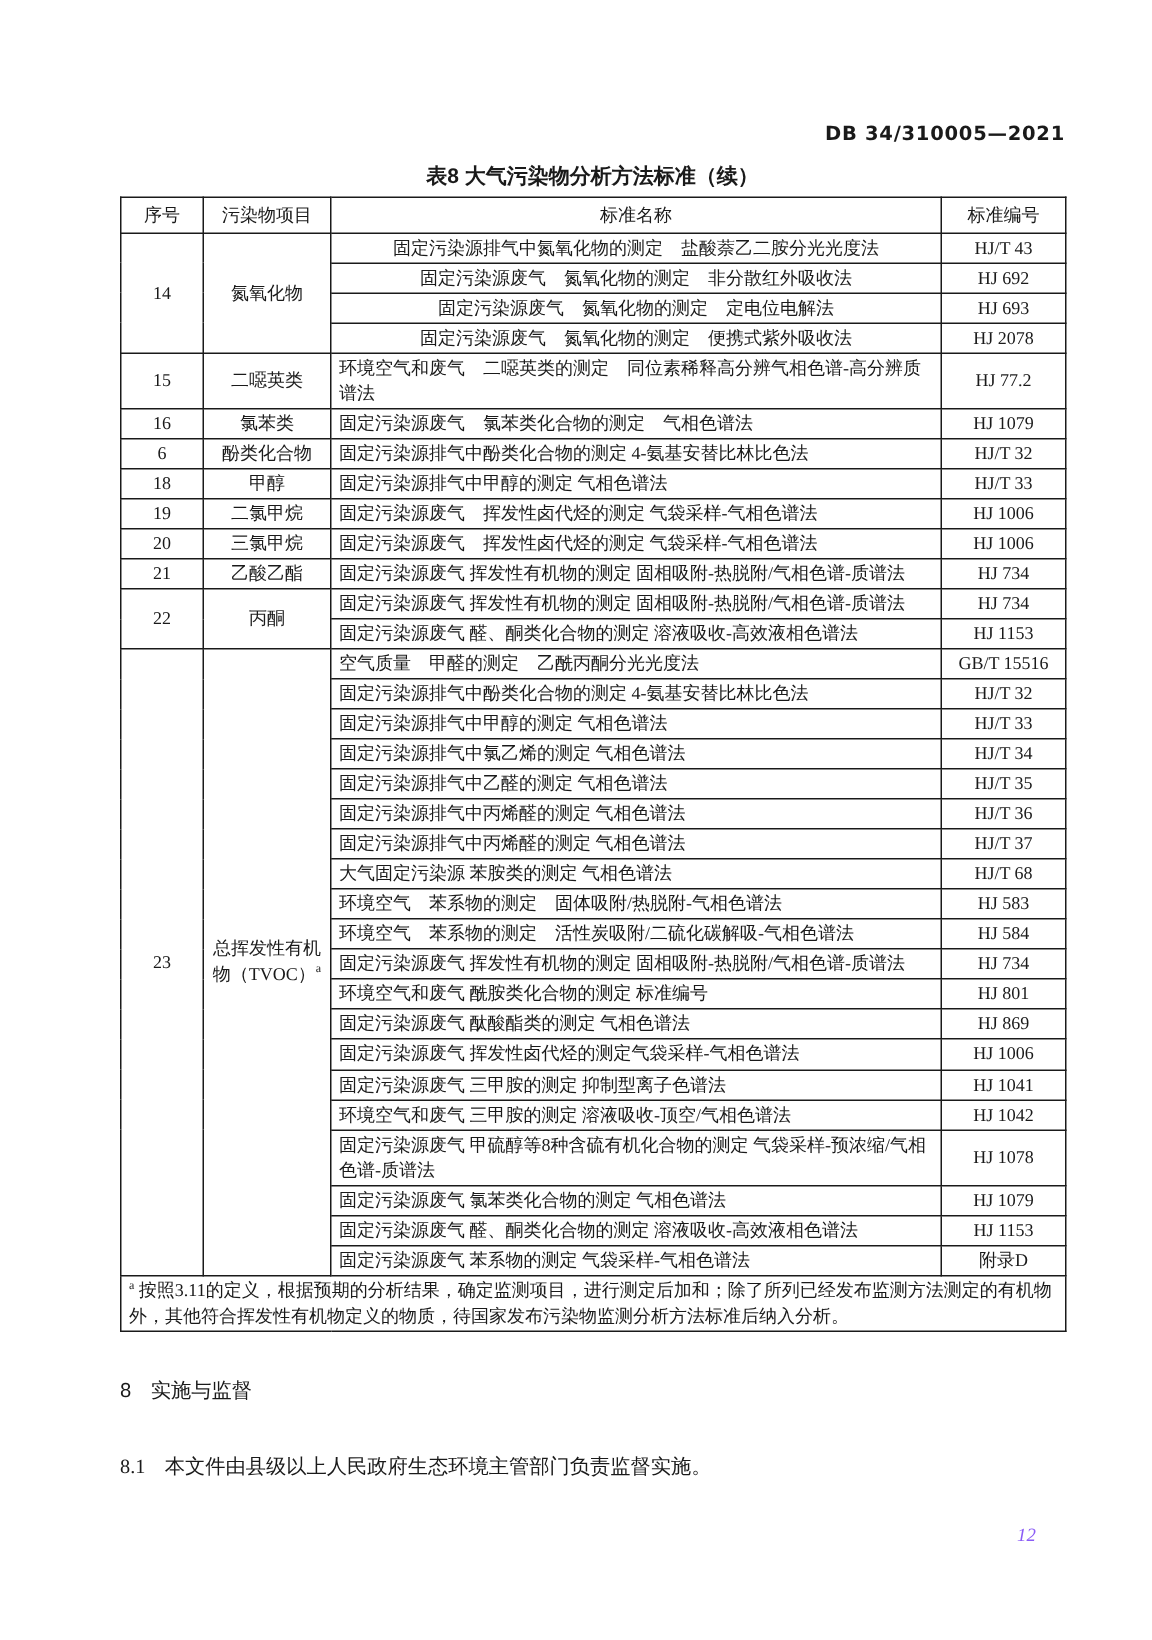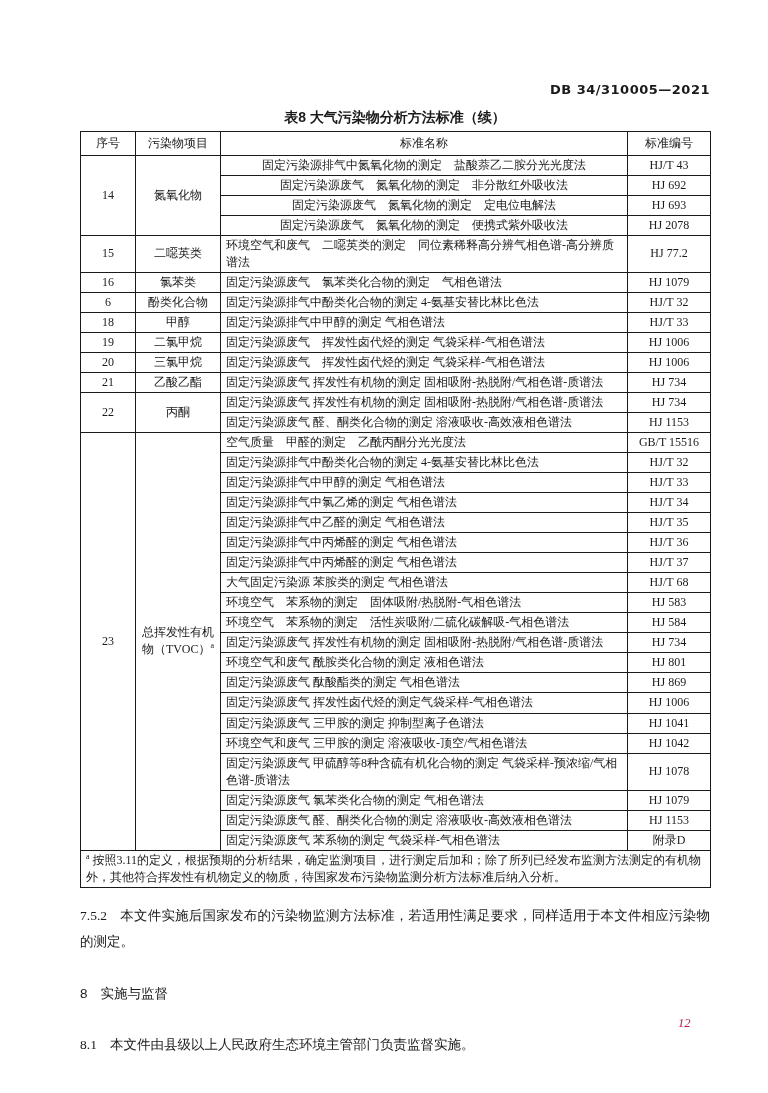--- a/index.html
+++ b/index.html
@@ -76,21 +76,21 @@
     font-family: "Liberation Sans", "DejaVu Sans", sans-serif;
     font-weight: normal;
     font-size: 13.5px;
   }
   .section-heading .sec-num { margin-right: 13px; }
   .clause-81 { margin-top: 29px; }
   .page-number {
     position: absolute;
     left: 678px; top: 1016px;
     font-size: 12.5px;
-    color: #be185d;
+    color: #8b5cf6;
     font-style: italic;
   }
 </style>
 </head>
 <body>
 
 <div class="content">
 
   <div class="doc-code">DB 34/310005—2021</div>
 
@@ -222,21 +222,21 @@
         </tr>
         <tr>
           <td class="c-name">环境空气　苯系物的测定　活性炭吸附/二硫化碳解吸-气相色谱法</td>
           <td class="c-code">HJ 584</td>
         </tr>
         <tr>
           <td class="c-name">固定污染源废气 挥发性有机物的测定 固相吸附-热脱附/气相色谱-质谱法</td>
           <td class="c-code">HJ 734</td>
         </tr>
         <tr>
-          <td class="c-name">环境空气和废气 酰胺类化合物的测定 液相色谱法</td>
+          <td class="c-name">环境空气和废气 酰胺类化合物的测定 标准编号</td>
           <td class="c-code">HJ 801</td>
         </tr>
         <tr>
           <td class="c-name">固定污染源废气 酞酸酯类的测定 气相色谱法</td>
           <td class="c-code">HJ 869</td>
         </tr>
         <tr>
           <td class="c-name">固定污染源废气 挥发性卤代烃的测定气袋采样-气相色谱法</td>
           <td class="c-code">HJ 1006</td>
         </tr>
@@ -265,23 +265,20 @@
           <td class="c-code">附录D</td>
         </tr>
       </tbody>
     <tfoot>
       <tr>
         <td class="footnote-cell" colspan="4"><span class="sup">a</span> <span>按照3.11的定义，根据预期的分析结果，确定监测项目，进行测定后加和；除了所列已经发布监测方法测定的有机物外，其他符合挥发性有机物定义的物质，待国家发布污染物监测分析方法标准后纳入分析。</span></td>
       </tr>
     </tfoot>
   </table>
 
-  <div class="para">
-    <span class="clause-num">7.5.2</span><span>本文件实施后国家发布的污染物监测方法标准，若适用性满足要求，同样适用于本文件相应污染物的测定。</span>
-  </div>
 
   <div class="section-heading">
     <span class="sec-num">8</span><span>实施与监督</span>
   </div>
 
   <div class="para clause-81">
     <span class="clause-num">8.1</span><span>本文件由县级以上人民政府生态环境主管部门负责监督实施。</span>
   </div>
 
 </div>

